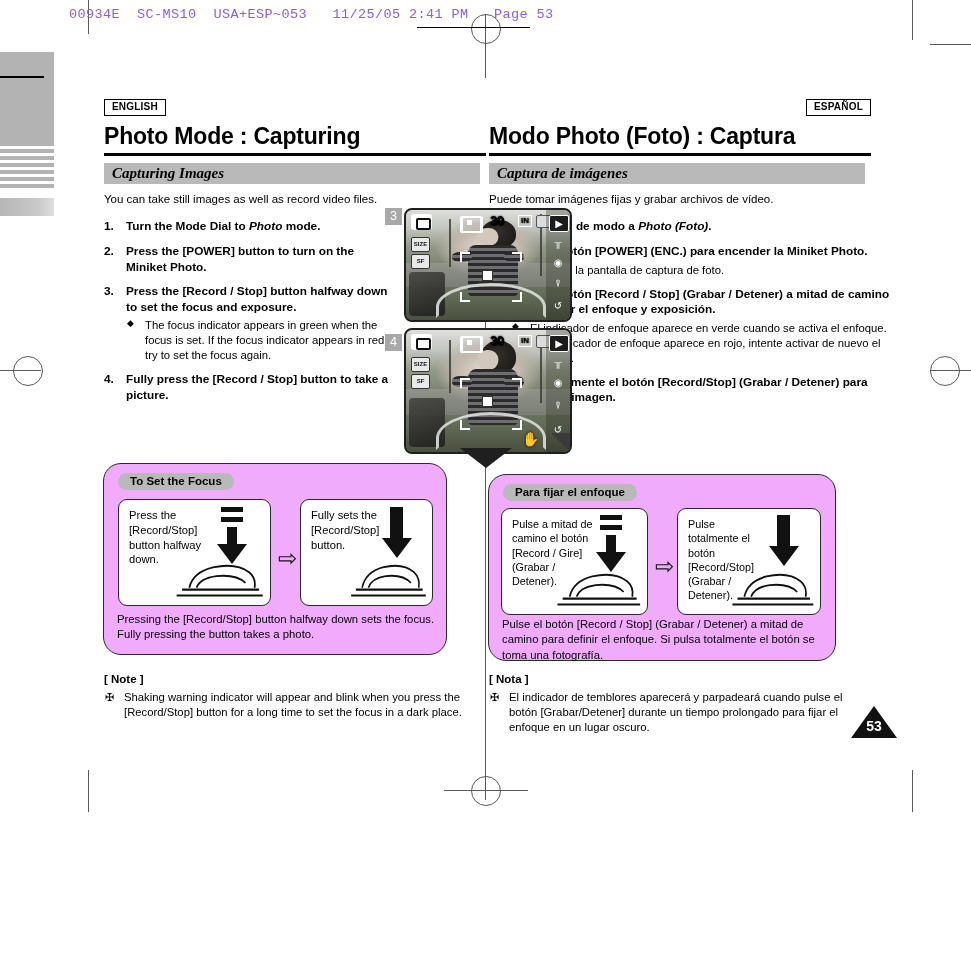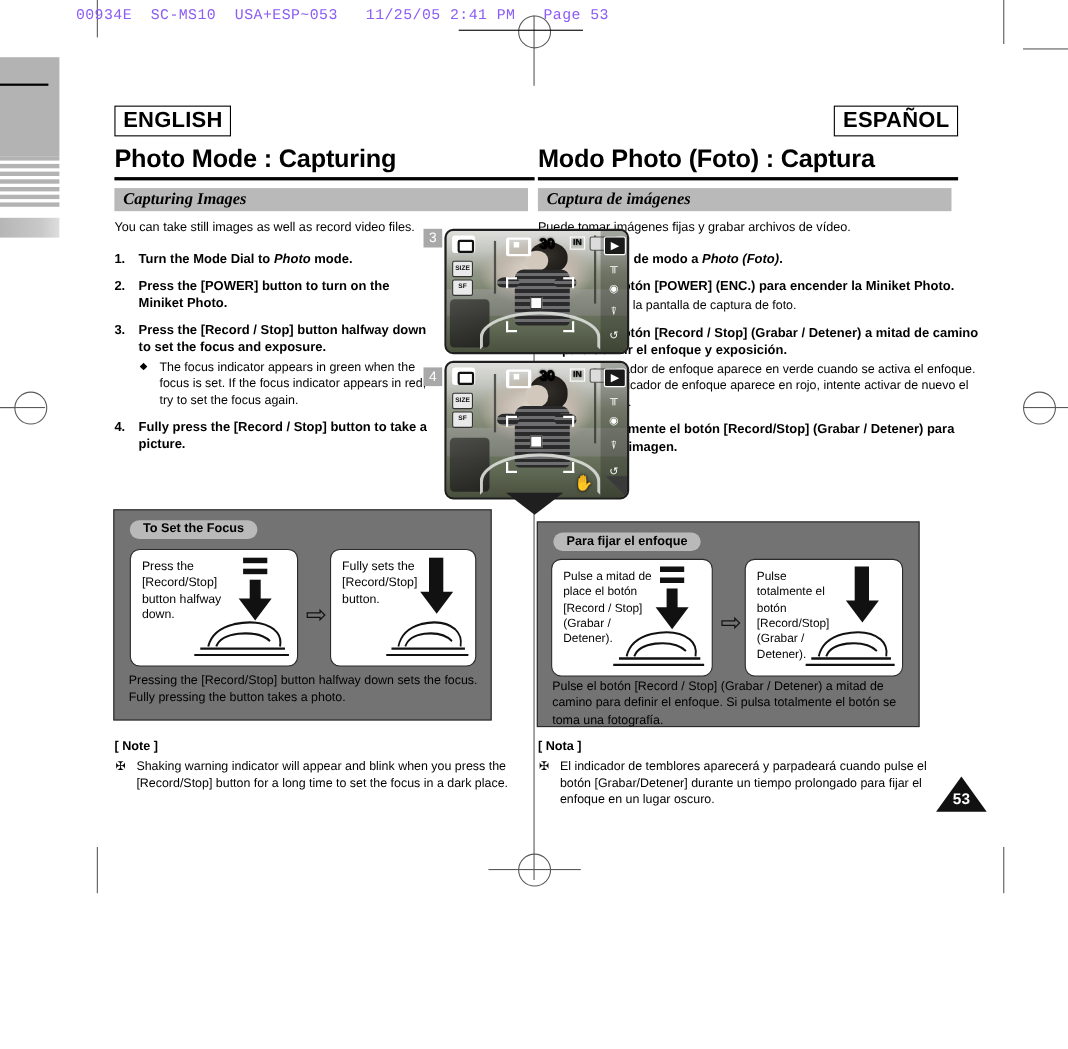--- a/index.html
+++ b/index.html
@@ -82,21 +82,21 @@
   .page { position: absolute; left: 0; top: 0; width: 971px; height: 954px; }
 
   .col { position: absolute; top: 96px; width: 382px; }
   .col-en { left: 104px; }
   .col-es { left: 489px; }
 
   .lang-tag {
     display: inline-block;
     border: 1.6px solid #000;
     padding: 1px 7px 2px 7px;
-    font-size: 20px;
+    font-size: 10px;
     font-weight: bold;
     letter-spacing: 0.2px;
     line-height: 1.15;
   }
   .lang-row-right { text-align: right; }
 
   .chapter-title {
     font-size: 23px;
     font-weight: bold;
     letter-spacing: -0.2px;
@@ -391,22 +391,22 @@
     position: absolute;
     width: 0; height: 0;
     border-left: 19px solid transparent;
     border-top: 19px solid #3a3a3a;
   }
 
   
   .focusbox {
     position: absolute;
     border: 1.6px solid #2a2a2a;
-    border-radius: 0;
-    background: #737373;
+    border-radius: 18px;
+    background: #f0abfc;
   }
   .fb-en { left: 103px; top: 463px; width: 342px; height: 190px; }
   .fb-es { left: 488px; top: 474px; width: 346px; height: 185px; }
 
   .fb-tag {
     position: absolute;
     left: 14px; top: 9px;
     background: #b9b9b9;
     border-radius: 9px;
     padding: 2px 12px 3px 12px;
@@ -689,21 +689,21 @@
       </div>
     </div>
 
     <div class="fb-foot" style="top:148px; width:318px;">Pressing the [Record/Stop] button halfway down sets the focus. Fully pressing the button takes a photo.</div>
   </div>
 
   <div class="focusbox fb-es">
     <div class="fb-tag">Para fijar el enfoque</div>
 
     <div class="fb-inner" style="left:12px; top:33px; width:145px; height:105px;">
-      <div class="cap">Pulse a mitad de place el botón [Record / Stop] (Grabar / Detener).</div>
+      <div class="cap">Pulse a mitad de camino el botón [Record / Gire] (Grabar / Detener).</div>
       <div class="dash" style="right:25px; top:6px;"></div>
       <div class="dash" style="right:25px; top:16px;"></div>
       <div class="arrow-shaft" style="right:31px; top:26px; width:10px; height:18px;"></div>
       <div class="arrow-head" style="right:21px; top:43px;"></div>
       <div class="finger">
         <svg viewBox="0 0 100 50" preserveAspectRatio="none">
           <path d="M10 40 L95 40" stroke="#111" stroke-width="2.2" fill="none"></path>
           <path d="M4 46 L99 46" stroke="#111" stroke-width="2" fill="none"></path>
           <path d="M18 38 Q22 22 44 17 Q70 12 84 22 Q92 28 90 38" stroke="#111" stroke-width="2" fill="none"></path>
           <path d="M26 38 Q30 28 48 26 Q70 24 80 33" stroke="#111" stroke-width="2" fill="none"></path>

